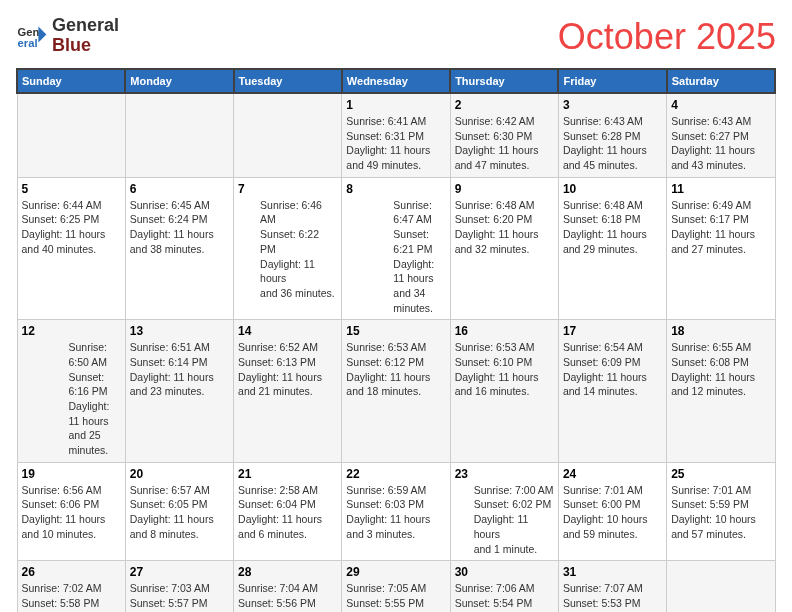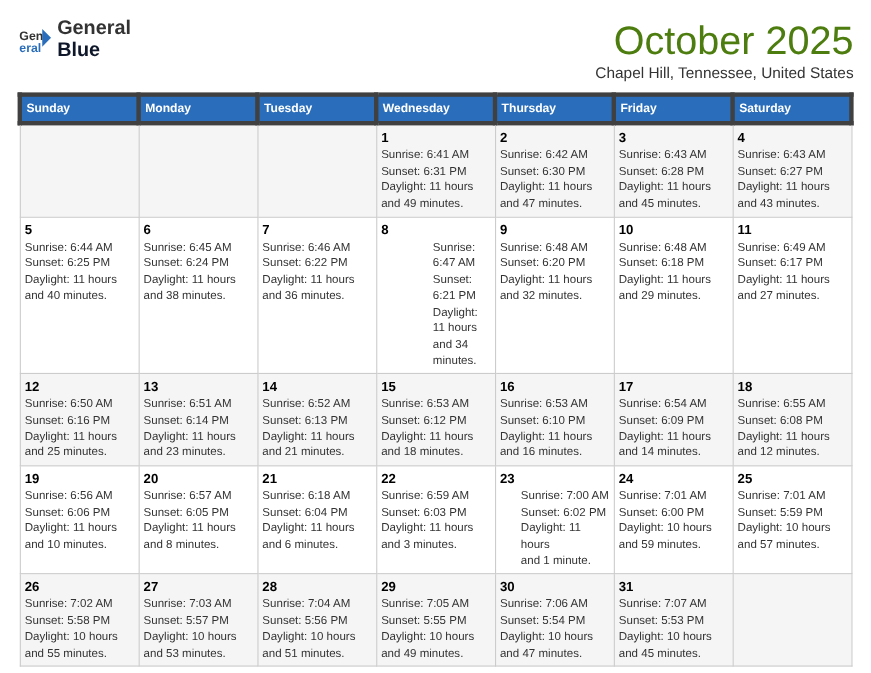--- a/index.html
+++ b/index.html
@@ -26,51 +26,51 @@
       line-height: 1.1;
     }
     .logo-general {
       font-size: 18px;
       font-weight: bold;
       color: #333;
     }
     .logo-blue {
       font-size: 18px;
       font-weight: bold;
-      color: #0f172a;
+      color: #7f1d1d;
     }
     .logo-icon {
       width: 32px;
       height: 32px;
       margin-right: 4px;
     }
     .title-area {
       text-align: right;
     }
     .month-title {
       font-size: 36px;
       font-weight: normal;
-      color: #4d7c0f;
+      color: #ef4444;
     }
     .location {
       font-size: 14px;
       color: #333;
     }
     .calendar {
       width: 100%;
       border-collapse: collapse;
       font-size: 11px;
     }
     .calendar th {
       background: #2a6ebb;
       color: #fff;
       padding: 5px 4px;
       text-align: left;
       font-weight: bold;
-      border: 4px solid #404040;
+      border: 2px solid #404040;
     }
     .calendar td {
       border: 1px solid #ccc;
       vertical-align: top;
       padding: 4px;
       width: 108px;
       min-height: 80px;
       background: #fff;
     }
     .calendar tr:nth-child(odd) td {
@@ -104,21 +104,20 @@
       <text x="2" y="34" font-size="14" font-weight="bold" fill="#2a6ebb">eral</text>
       <polygon points="28,8 38,18 28,28" fill="#2a6ebb"></polygon>
     </svg>
     <div class="logo-text">
       <span class="logo-general">General</span>
       <span class="logo-blue">Blue</span>
     </div>
   </div>
   <div class="title-area">
     <div class="month-title">October 2025</div>
-    <div class="location">Chapel Hill, Tennessee, United States</div>
   </div>
 </div>
 
 <table class="calendar">
   <thead>
     <tr>
     <th>Sunday</th>
         <th>Monday</th>
         <th>Tuesday</th>
         <th>Wednesday</th>
@@ -171,21 +170,21 @@
         </td>
         <td>
           <span class="day-num">6</span>
           <div class="day-info" style="white-space: pre-line;">Sunrise: 6:45 AM
 Sunset: 6:24 PM
 Daylight: 11 hours
 and 38 minutes.</div>
         </td>
         <td>
           <span class="day-num">7</span>
-          <div class="day-info" style="white-space: pre-line;">Sunrise: 6:46 AM
+          <div class="day-info" style="white-space: pre-line; margin-left: 22px;">Sunrise: 6:46 AM
 Sunset: 6:22 PM
 Daylight: 11 hours
 and 36 minutes.</div>
         </td>
         <td>
           <span class="day-num">8</span>
           <div class="day-info" style="white-space: pre-line; margin-left: 47px;">Sunrise: 6:47 AM
 Sunset: 6:21 PM
 Daylight: 11 hours
 and 34 minutes.</div>
@@ -208,21 +207,21 @@
           <span class="day-num">11</span>
           <div class="day-info" style="white-space: pre-line;">Sunrise: 6:49 AM
 Sunset: 6:17 PM
 Daylight: 11 hours
 and 27 minutes.</div>
         </td>
       </tr>
       <tr>
         <td>
           <span class="day-num">12</span>
-          <div class="day-info" style="white-space: pre-line;">Sunrise: 6:50 AM
+          <div class="day-info" style="white-space: pre-line; margin-left: 47px;">Sunrise: 6:50 AM
 Sunset: 6:16 PM
 Daylight: 11 hours
 and 25 minutes.</div>
         </td>
         <td>
           <span class="day-num">13</span>
           <div class="day-info" style="white-space: pre-line;">Sunrise: 6:51 AM
 Sunset: 6:14 PM
 Daylight: 11 hours
 and 23 minutes.</div>
@@ -273,21 +272,21 @@
         </td>
         <td>
           <span class="day-num">20</span>
           <div class="day-info" style="white-space: pre-line;">Sunrise: 6:57 AM
 Sunset: 6:05 PM
 Daylight: 11 hours
 and 8 minutes.</div>
         </td>
         <td>
           <span class="day-num">21</span>
-          <div class="day-info" style="white-space: pre-line;">Sunrise: 6:18 AM
+          <div class="day-info" style="white-space: pre-line;">Sunrise: 2:58 AM
 Sunset: 6:04 PM
 Daylight: 11 hours
 and 6 minutes.</div>
         </td>
         <td>
           <span class="day-num">22</span>
           <div class="day-info" style="white-space: pre-line;">Sunrise: 6:59 AM
 Sunset: 6:03 PM
 Daylight: 11 hours
 and 3 minutes.</div>

